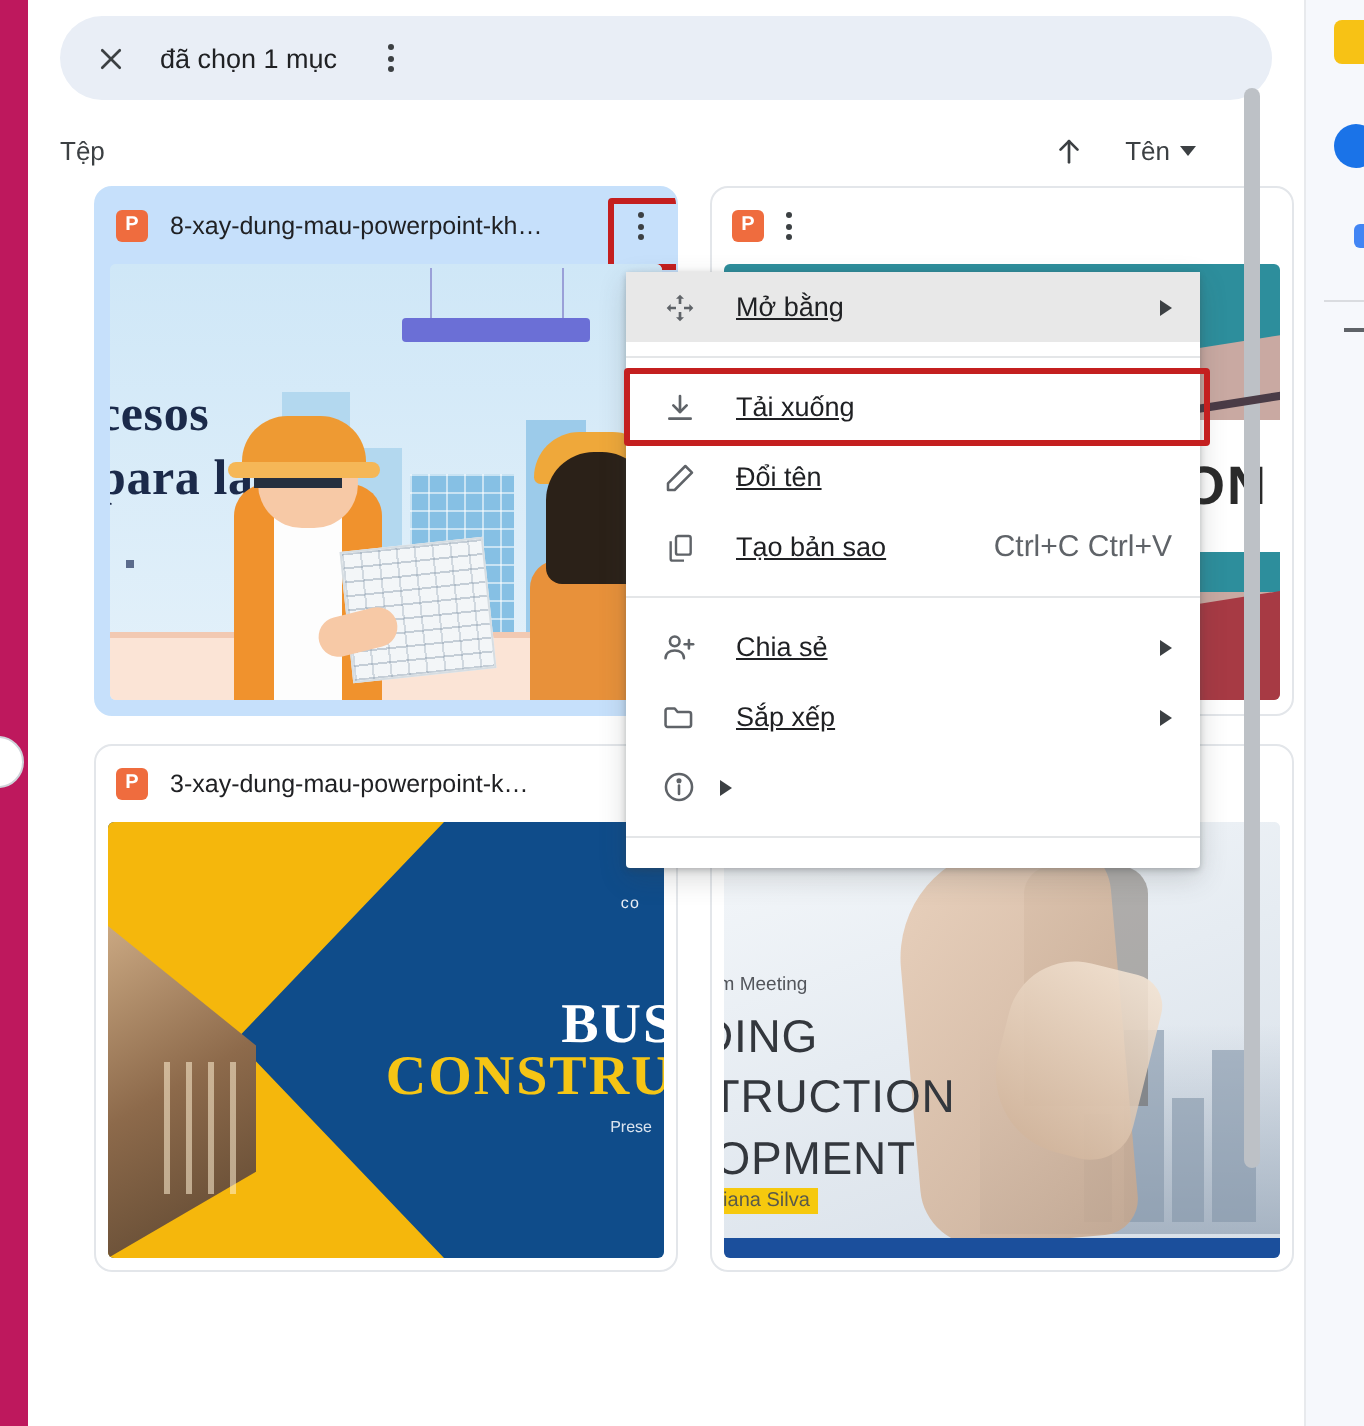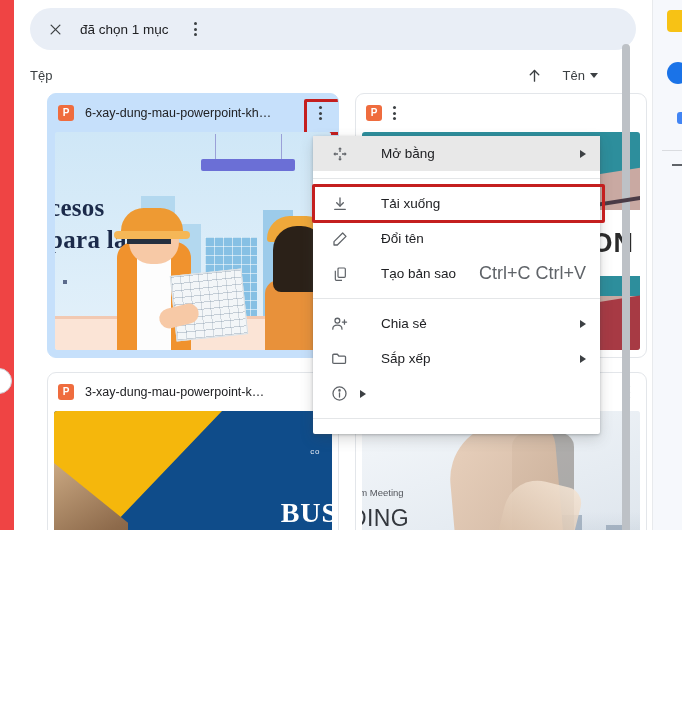--- a/index.html
+++ b/index.html
@@ -8,22 +8,22 @@
     width: 682px; height: 713px;
     overflow: hidden;
     background: #ffffff;
     font-family: "Liberation Sans", sans-serif;
     -webkit-font-smoothing: antialiased;
   }
 
   #app {
     position: relative;
     width: 682px;
-    height: 530px;
-    background: #ef4444;
+    height: 713px;
+    background: #be185d;
     overflow: hidden;
   }
 
   
   .left-stub {
     position: absolute;
     left: -14px; top: 368px;
     width: 26px; height: 26px;
     border: 1px solid #cfd4da;
     border-radius: 50%;
@@ -445,22 +445,22 @@
     cursor: pointer;
     position: relative;
   }
   .ctx-item.hover { background: #e8e8e8; }
   .ctx-ico {
     flex: 0 0 auto;
     width: 21px; height: 21px;
     display: flex; align-items: center; justify-content: center;
     color: #5f6368;
   }
-  .ctx-label { flex: 1 1 auto; margin-left: 31px; white-space: nowrap; }
-  .ctx-accel { font-size: 18px; color: #5f6368; margin-left: 0; white-space: nowrap; }
+  .ctx-label { flex: 1 1 auto; margin-left: 18px; white-space: nowrap; text-decoration: underline; }
+  .ctx-accel { font-size: 15px; color: #5f6368; margin-left: 0; white-space: nowrap; }
   .ctx-arrow {
     width: 0; height: 0; margin-left: 10px;
     border-top: 4.5px solid transparent;
     border-bottom: 4.5px solid transparent;
     border-left: 6px solid #3c4043;
   }
   .ctx-sep { height: 1px; background: #e4e6e8; margin: 7px 0; }
   .ctx-item.boxed::after {
     content: "";
     position: absolute;
@@ -555,21 +555,21 @@
           <i></i>
           <i></i>
         </div>
     </div>
 
     <div class="grid">
 
       <div class="card selected">
         <div class="card-head">
           <div class="ppt-ico">P</div>
-          <div class="card-title">6-xay-dung-mau-powerpoint-kh…</div>
+          <div class="card-title">8-xay-dung-mau-powerpoint-kh…</div>
           <div class="card-kebab hl">
               <i></i>
               <i></i>
               <i></i>
             </div>
         </div>
         <div class="thumb t1">
           <div class="sky"></div>
           <div class="bld" style="left:86px;top:64px;width:34px;height:154px;"></div>
           <div class="bld" style="left:120px;top:92px;width:26px;height:126px;"></div>

